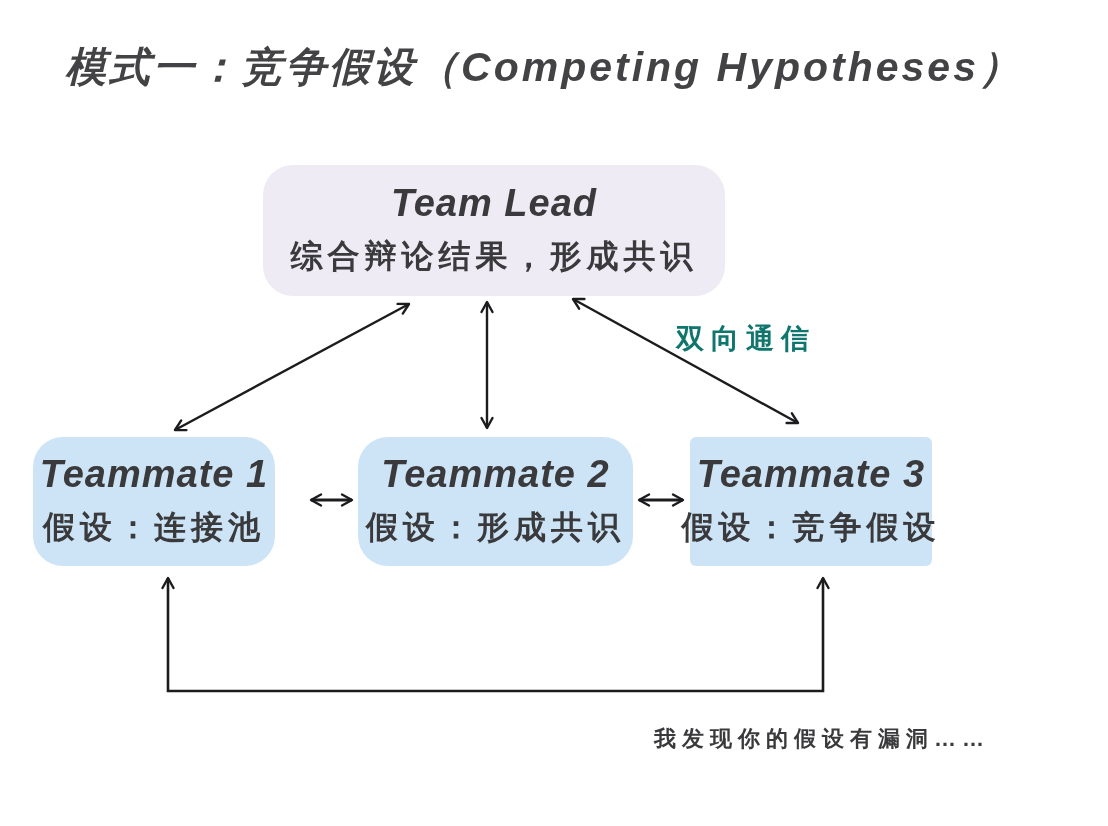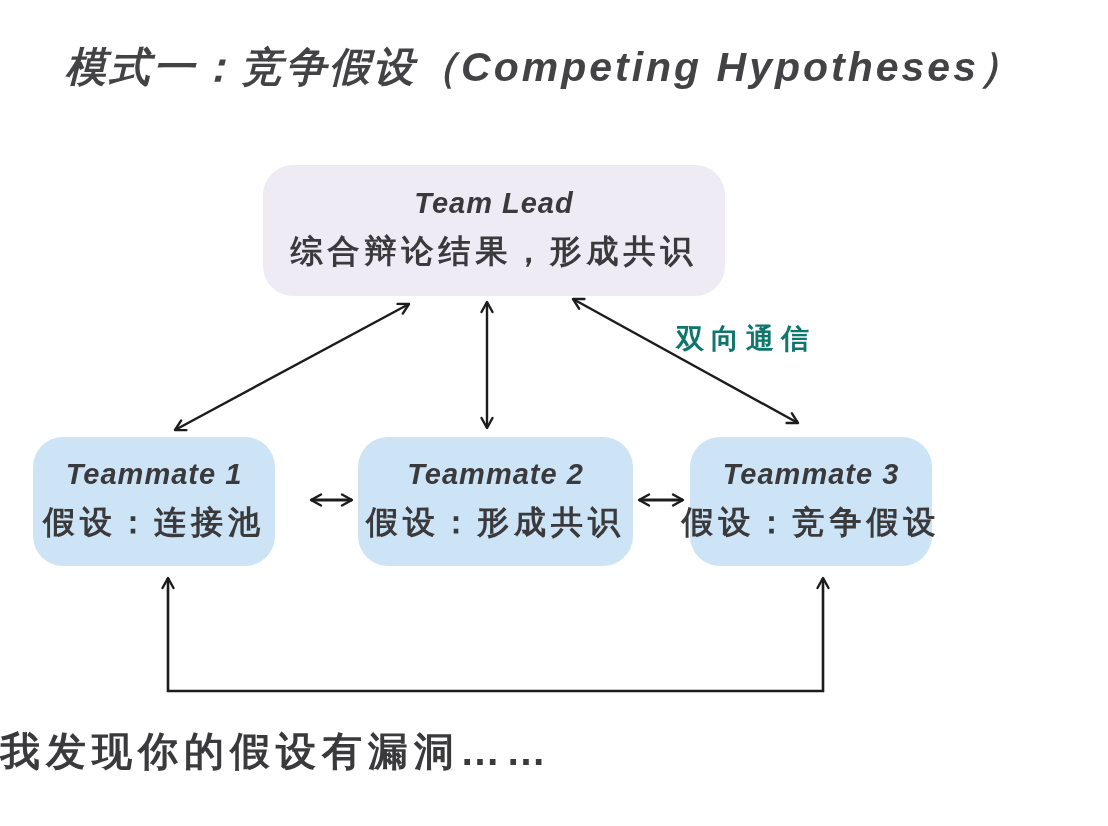--- a/index.html
+++ b/index.html
@@ -54,23 +54,23 @@
     background: #eeebf5;
   }
   .node-mate {
     top: 437px;
     width: 242px;
     height: 129px;
     background: #cde4f6;
   }
   .node-mate-1 { left: 33px; }
   .node-mate-2 { left: 358px; width: 275px; }
-  .node-mate-3 { left: 690px; }
+  .node-mate-3 { left: 690px; border-radius: 6px; }
   .node-name {
-    font-size: 29px;
+    font-size: 38px;
     font-weight: bold;
     font-style: italic;
     letter-spacing: 1px;
     white-space: nowrap;
   }
   .node-sub {
     font-size: 32px;
     font-weight: bold;
     letter-spacing: 5px;
     white-space: nowrap;
@@ -84,22 +84,22 @@
   .label-bidir {
     left: 676px;
     top: 320px;
     font-size: 28px;
     letter-spacing: 7px;
   }
   .label-debate {
     left: 0;
     top: 724px;
     width: 990px;
-    text-align: left;
-    font-size: 40px;
+    text-align: right;
+    font-size: 22px;
     letter-spacing: 6px;
     color: #3a3a3c;
   }
 </style>
 </head>
 <body>
 
 <div class="canvas">
 
   <div class="title">模式一：竞争假设（Competing Hypotheses）</div>

